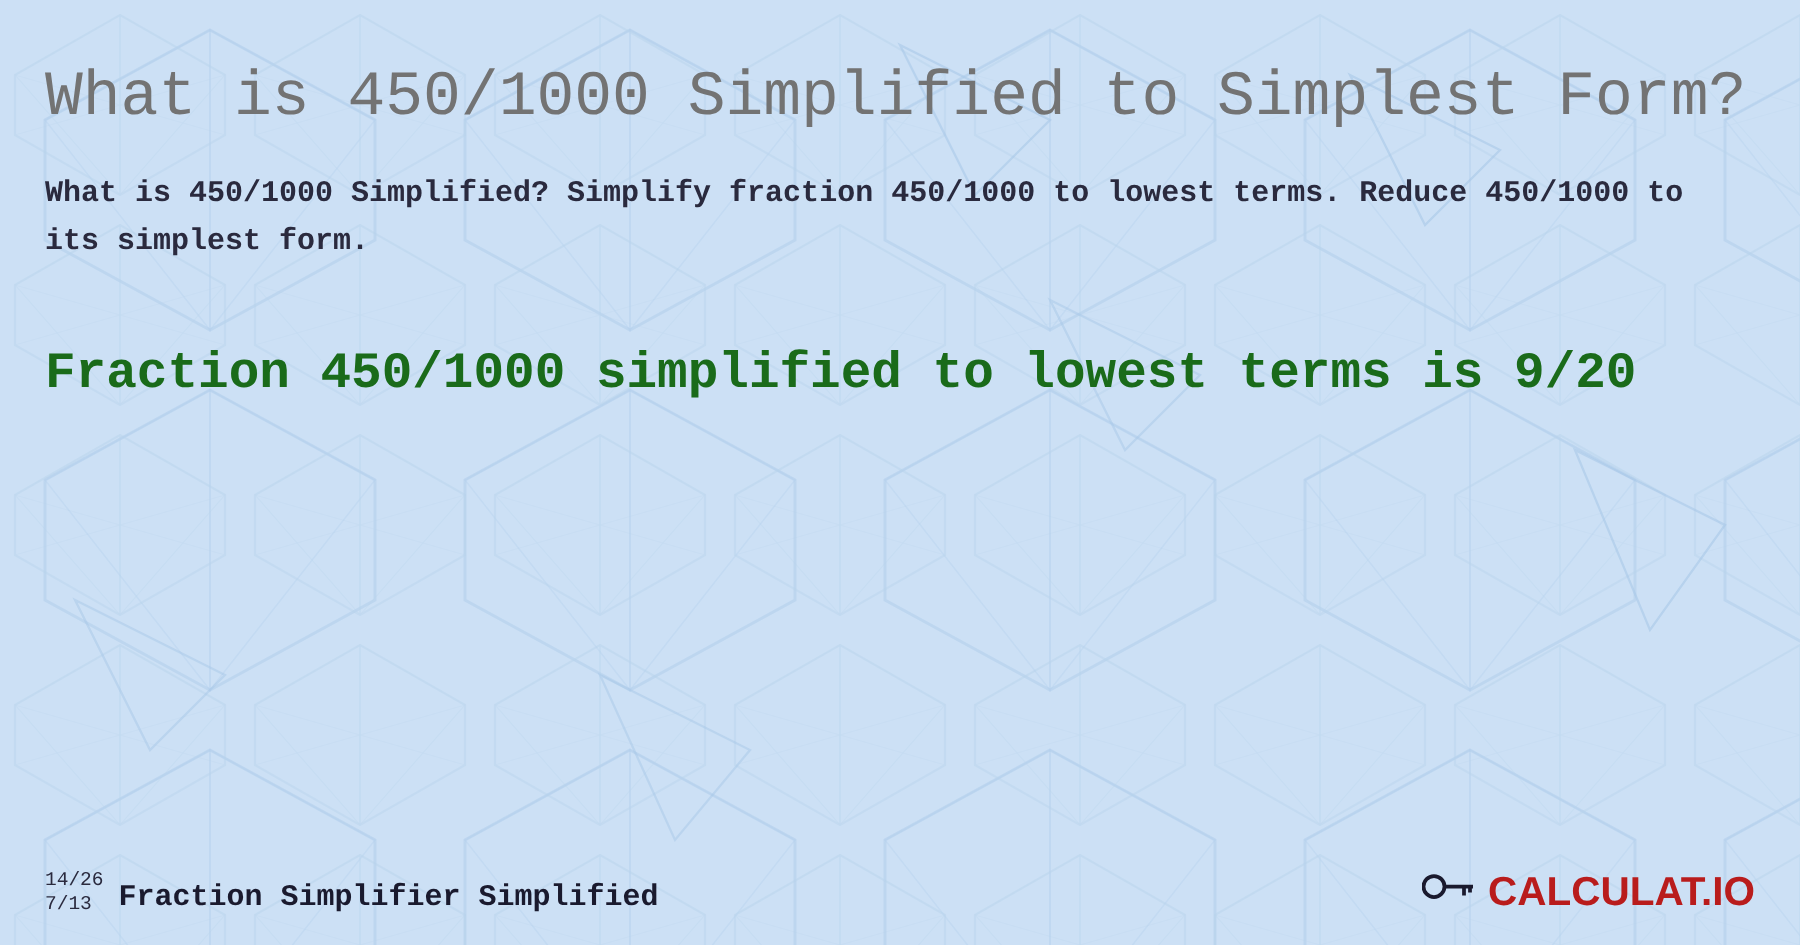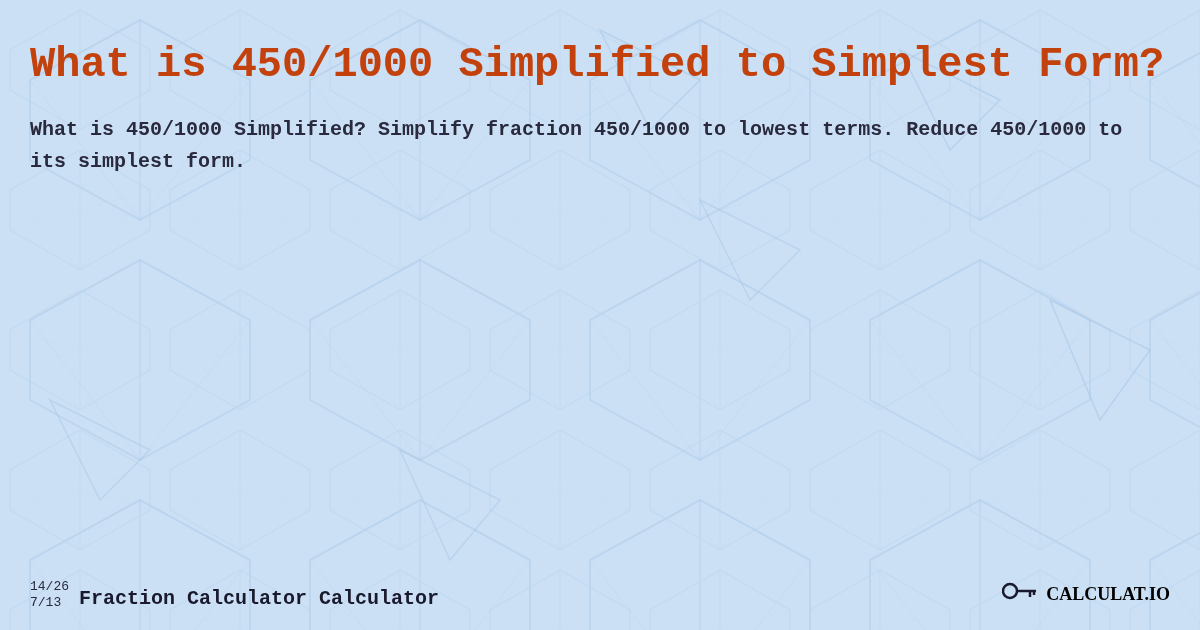--- a/index.html
+++ b/index.html
@@ -18,22 +18,22 @@
     }
 
     .content {
       position: relative;
       z-index: 1;
       padding: 40px 30px 30px 30px;
     }
 
     .main-title {
       font-size: 42px;
-      font-weight: 700;
-      color: #c2410c;
+      font-weight: 400;
+      color: #737373;
       line-height: 1.2;
       margin-bottom: 24px;
       font-family: 'Courier New', Courier, monospace;
     }
 
     .description {
       font-size: 20px;
       color: #2a2a3e;
       line-height: 1.6;
       margin-bottom: 50px;
@@ -86,24 +86,24 @@
       align-items: center;
       gap: 8px;
     }
 
     .logo-icon {
       font-size: 22px;
       color: #1a1a2e;
     }
 
     .logo-text {
-      font-size: 18px;
+      font-size: 27px;
       font-weight: 700;
-      font-family: Liberation Serif, serif;
-      color: #000000;
+      font-family: Liberation Sans, sans-serif;
+      color: #b91c1c;
     }
 
     
     svg.bg-svg {
       position: absolute;
       top: 0;
       left: 0;
       width: 100%;
       height: 100%;
     }
@@ -139,29 +139,30 @@
   <polygon points="50,400 150,450 100,500" fill="none" stroke="#a8c8e8" stroke-width="1.5" opacity="0.5"></polygon>
   <polygon points="400,450 500,500 450,560" fill="none" stroke="#a8c8e8" stroke-width="1.5" opacity="0.5"></polygon>
   <polygon points="600,30 700,80 650,130" fill="none" stroke="#a8c8e8" stroke-width="1.5" opacity="0.6"></polygon>
 </svg>
 
 <div class="content">
   <h1 class="main-title">What is 450/1000 Simplified to Simplest Form?</h1>
 
   <p class="description">What is 450/1000 Simplified? Simplify fraction 450/1000 to lowest terms. Reduce 450/1000 to its simplest form.</p>
 
+  <div class="result">Fraction 450/1000 simplified to lowest terms is 9/20</div>
 </div>
 
 <div class="footer">
   <div class="footer-left">
     <div class="fraction-stack">
       <span>14/26</span>
       <span>7/13</span>
     </div>
-    <span class="footer-brand">Fraction Calculator Calculator</span>
+    <span class="footer-brand">Fraction Simplifier Simplified</span>
   </div>
 
   <div class="footer-right">
 
     <span class="logo-icon">
       <svg width="36" height="28" viewBox="0 0 36 28" xmlns="http://www.w3.org/2000/svg">
 
         <circle cx="8" cy="14" r="7" fill="none" stroke="#1a1a2e" stroke-width="2.5"></circle>
         <line x1="14" y1="14" x2="34" y2="14" stroke="#1a1a2e" stroke-width="2.5"></line>
         <line x1="28" y1="14" x2="28" y2="20" stroke="#1a1a2e" stroke-width="2.5"></line>

